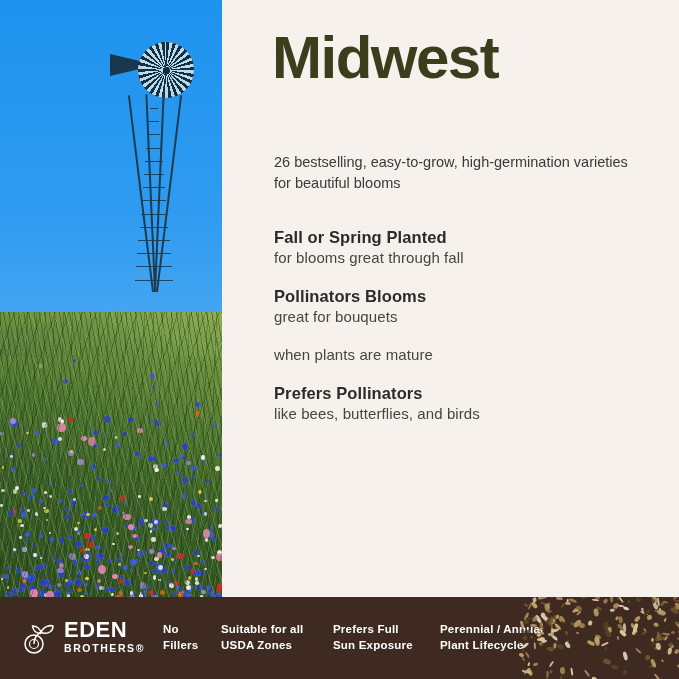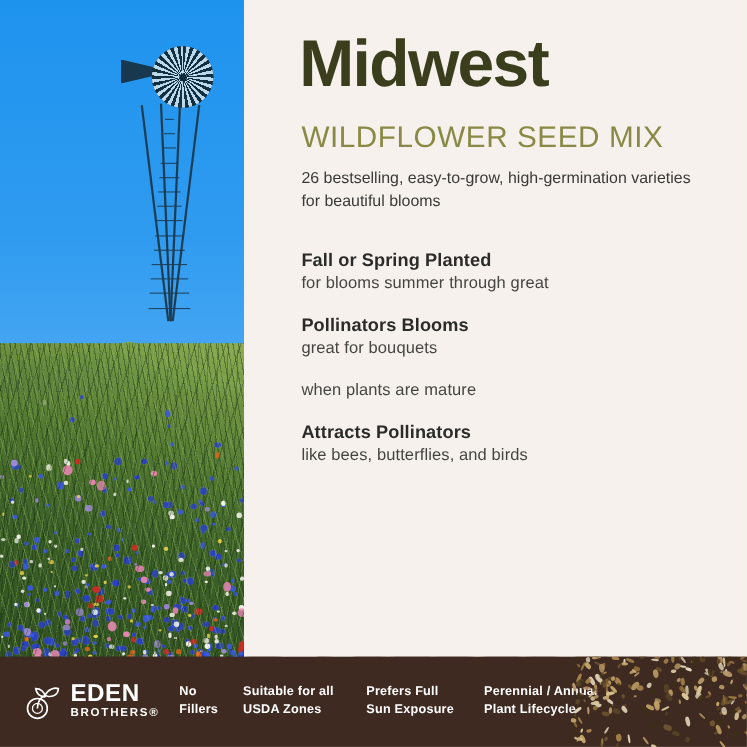--- a/index.html
+++ b/index.html
@@ -635,37 +635,36 @@
         <div class="fl y" style="left: 138.395px; top: 602.753px; width: 3.28606px; height: 3.25688px; opacity: 0.78;"></div>
         <div class="fl y" style="left: 65.4029px; top: 579.432px; width: 2.98379px; height: 2.7623px; opacity: 0.8;"></div>
         <div class="fl y" style="left: 79.6187px; top: 594.697px; width: 4.32694px; height: 4.23033px; opacity: 0.98;"></div>
         <div class="fl y" style="left: 118.28px; top: 563.001px; width: 3.17557px; height: 3.01562px; opacity: 0.83;"></div>
       </div>
     <div class="grass-layer" id="grass-b"></div>
   </div>
 
   <div id="content">
     <div id="title">Midwest</div>
-    <div id="subtitle">WILDFLOWER SEED MIX</div>
     <div id="blurb">26 bestselling, easy-to-grow, high-germination varieties for beautiful blooms</div>
 
     <div id="features">
         <div class="feat">
           <div class="feat-title">Fall or Spring Planted</div>
-          <div class="feat-sub">for blooms summer through great</div>
+          <div class="feat-sub">for blooms great through fall</div>
         </div>
         <div class="feat">
           <div class="feat-title">Pollinators Blooms</div>
           <div class="feat-sub">great for bouquets</div>
         </div>
         <div class="feat">
           <div class="feat-sub">when plants are mature</div>
         </div>
         <div class="feat">
-          <div class="feat-title">Attracts Pollinators</div>
+          <div class="feat-title">Prefers Pollinators</div>
           <div class="feat-sub">like bees, butterflies, and birds</div>
         </div>
       </div>
   </div>
 
   <div id="band">
     <div id="band-edge"></div>
 
     <div id="logo">
       <svg id="logo-mark" viewBox="0 0 36 36">

